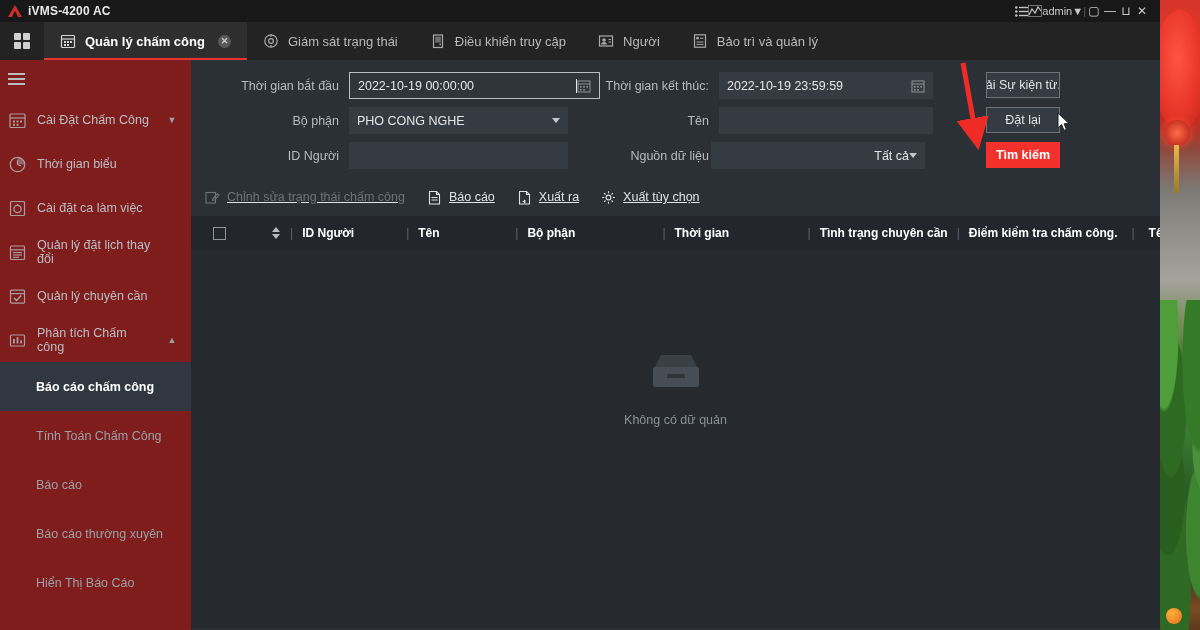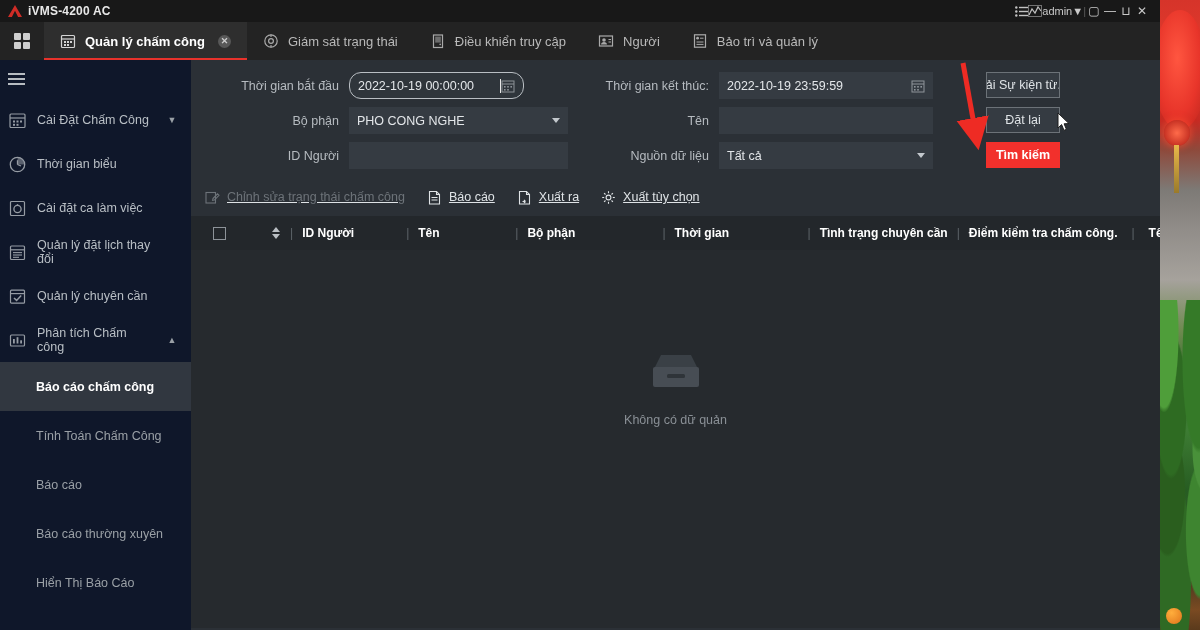--- a/index.html
+++ b/index.html
@@ -119,21 +119,21 @@
     margin-left: 4px;
   }
   .tic { width: 16px; height: 16px; flex: 0 0 16px; opacity: .9; }
   .tic svg { display: block; }
 
   
   #body { display: flex; height: 570px; }
 
   
   #sidebar {
-    width: 191px; background: #0f172a; position: relative;
+    width: 191px; background: #7f1d1d; position: relative;
     flex: 0 0 191px;
   }
   #hamburger { height: 38px; display: flex; align-items: center; padding-left: 8px; }
   .ham { width: 17px; }
   .ham i { display: block; height: 1.5px; background: #b7bcc1; margin: 3.5px 0; }
 
   .nav-item {
     display: flex; align-items: center; height: 44px; padding-left: 8px;
     color: #b9bfc5; font-size: 12.5px; gap: 10px; position: relative;
   }
@@ -457,21 +457,21 @@
         <span>Hiển Thị Báo Cáo</span>
       </div>
     </div>
 
     <div id="main">
 
       <div id="filters">
 
         <div class="frow" style="left:28px; top:12px;">
           <span class="flabel" style="width:120px;">Thời gian bắt đầu</span>
-          <span class="finput focused" style="width:175px; margin-left:10px;border-radius:12px;">
+          <span class="finput focused" style="width:251px; margin-left:10px;">
             <span class="val">2022-10-19 00:00:00</span>
             <span class="caretbar"></span>
             <span class="cal-ic" style="margin-left:auto;">
               <svg width="14" height="14" viewBox="0 0 14 14">
                 <rect x="1" y="2" width="12" height="11" fill="none" stroke="#c0c5ca" stroke-width="1"></rect>
                 <line x1="1" y1="5" x2="13" y2="5" stroke="#c0c5ca" stroke-width="1"></line>
                 <rect x="3" y="7" width="1.6" height="1.6" fill="#c0c5ca"></rect>
                   <rect x="6.2" y="7" width="1.6" height="1.6" fill="#c0c5ca"></rect>
                 <rect x="9.4" y="7" width="1.6" height="1.6" fill="#c0c5ca"></rect>
                   <rect x="3" y="10" width="1.6" height="1.6" fill="#c0c5ca"></rect>
@@ -516,21 +516,21 @@
 
         <div class="frow" style="left:408px; top:47px;">
           <span class="flabel" style="width:110px;">Tên</span>
           <span class="finput" style="width:214px; margin-left:10px;">
             <span class="val"></span>
           </span>
         </div>
 
         <div class="frow" style="left:408px; top:82px;">
           <span class="flabel" style="width:110px;">Nguồn dữ liệu</span>
-          <span class="finput" style="width:214px; margin-left:10px;">
+          <span class="finput" style="width:214px; margin-left:2px;text-align:right;">
             <span class="val">Tất cả</span>
             <span class="dd-ar"></span>
           </span>
         </div>
 
         <div class="abtn" style="left:795px; top:12px;">
           <span>Tải Sự kiện từ...</span>
         </div>
         <div class="abtn" style="left:795px; top:47px;">
           <span>Đặt lại</span>

